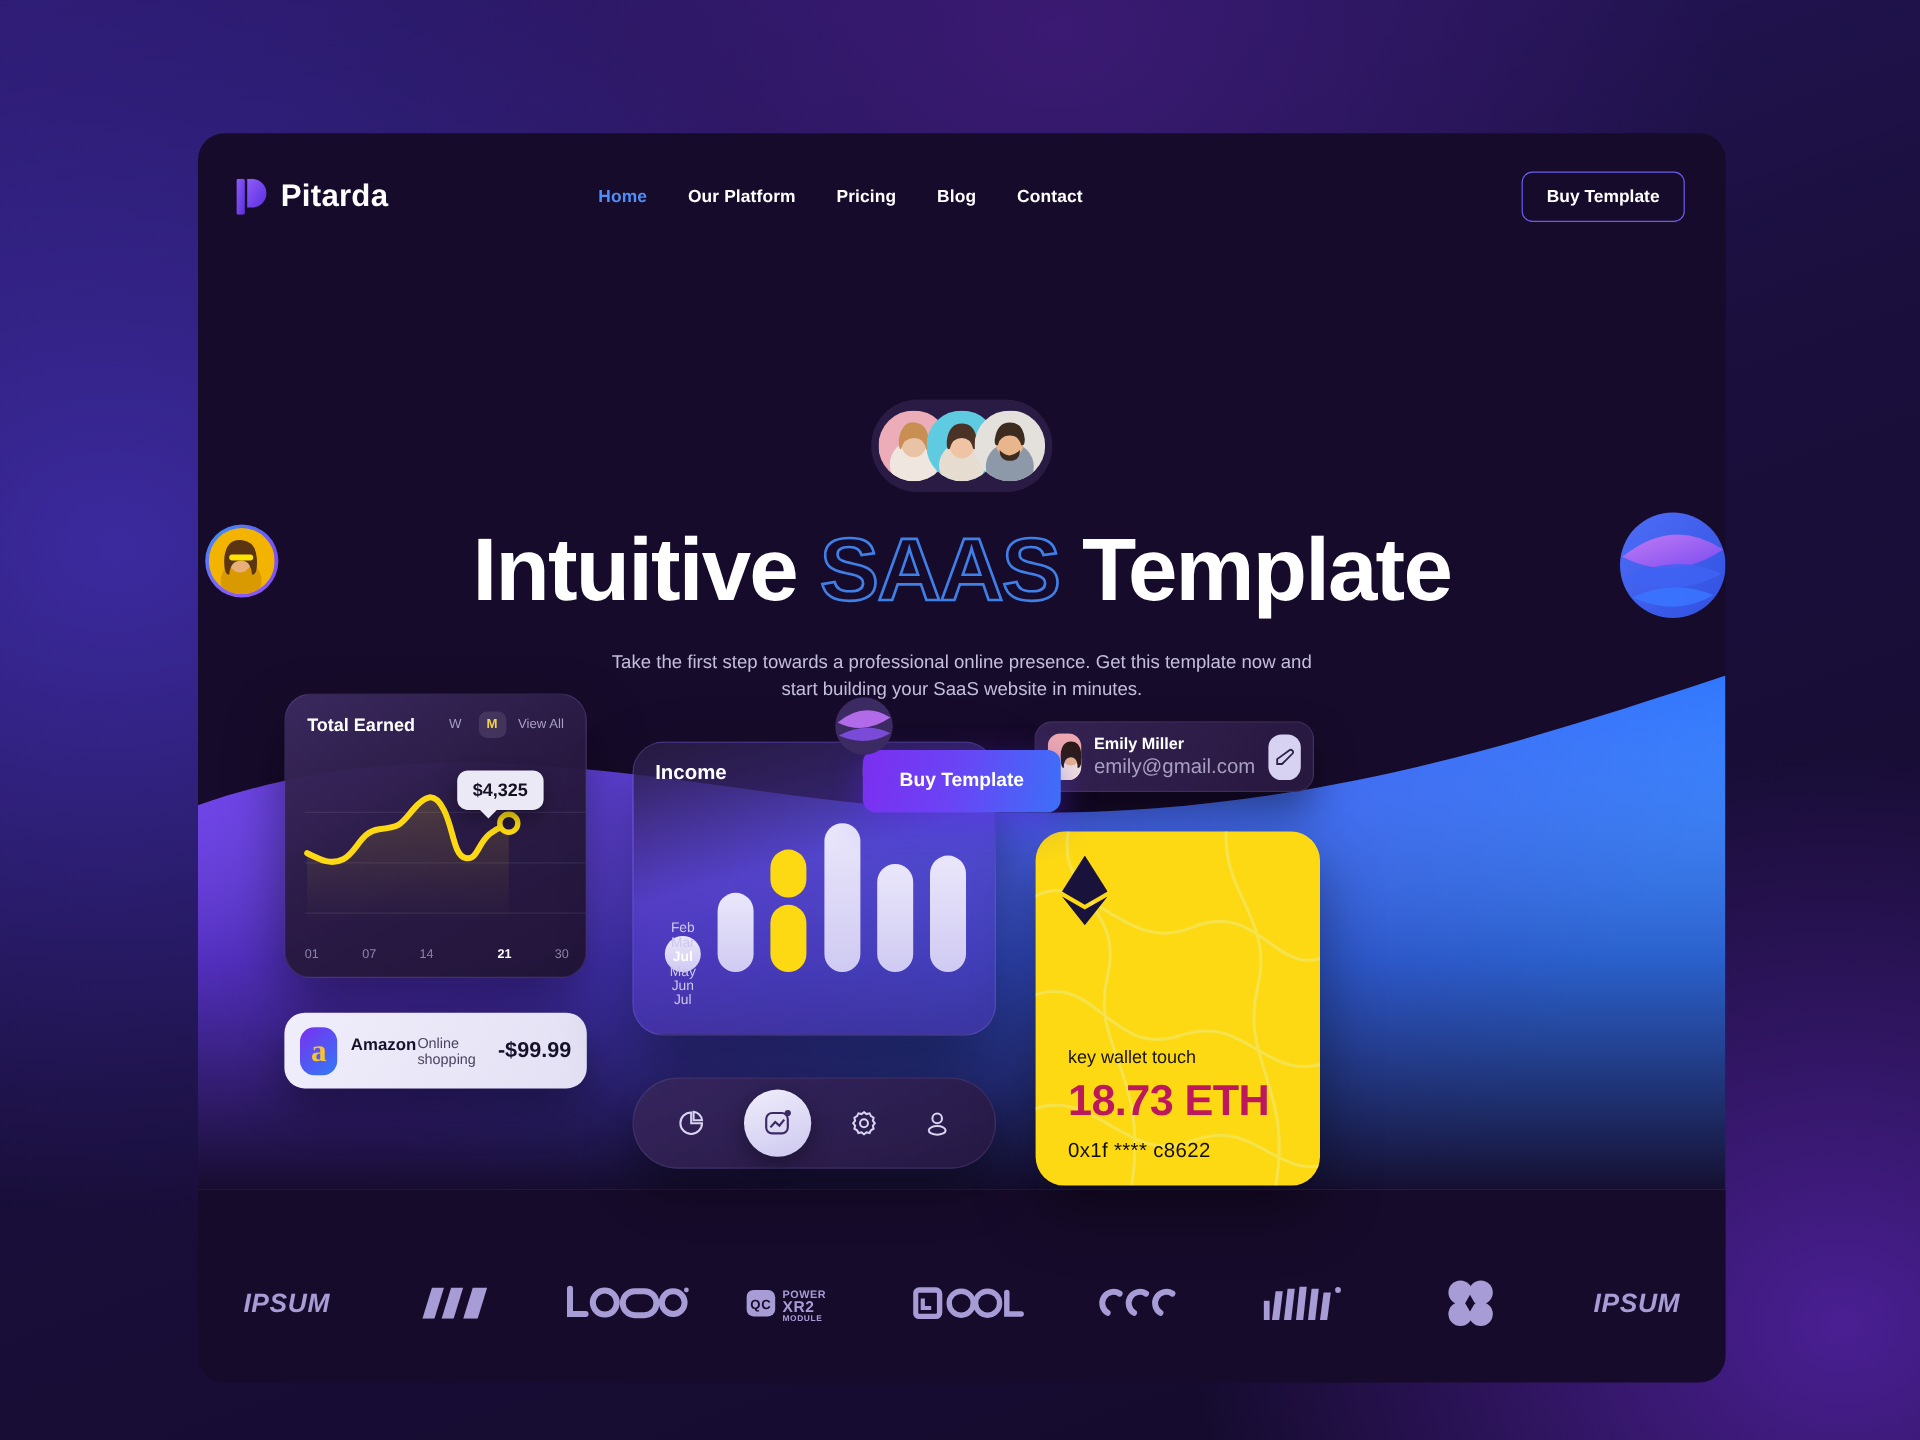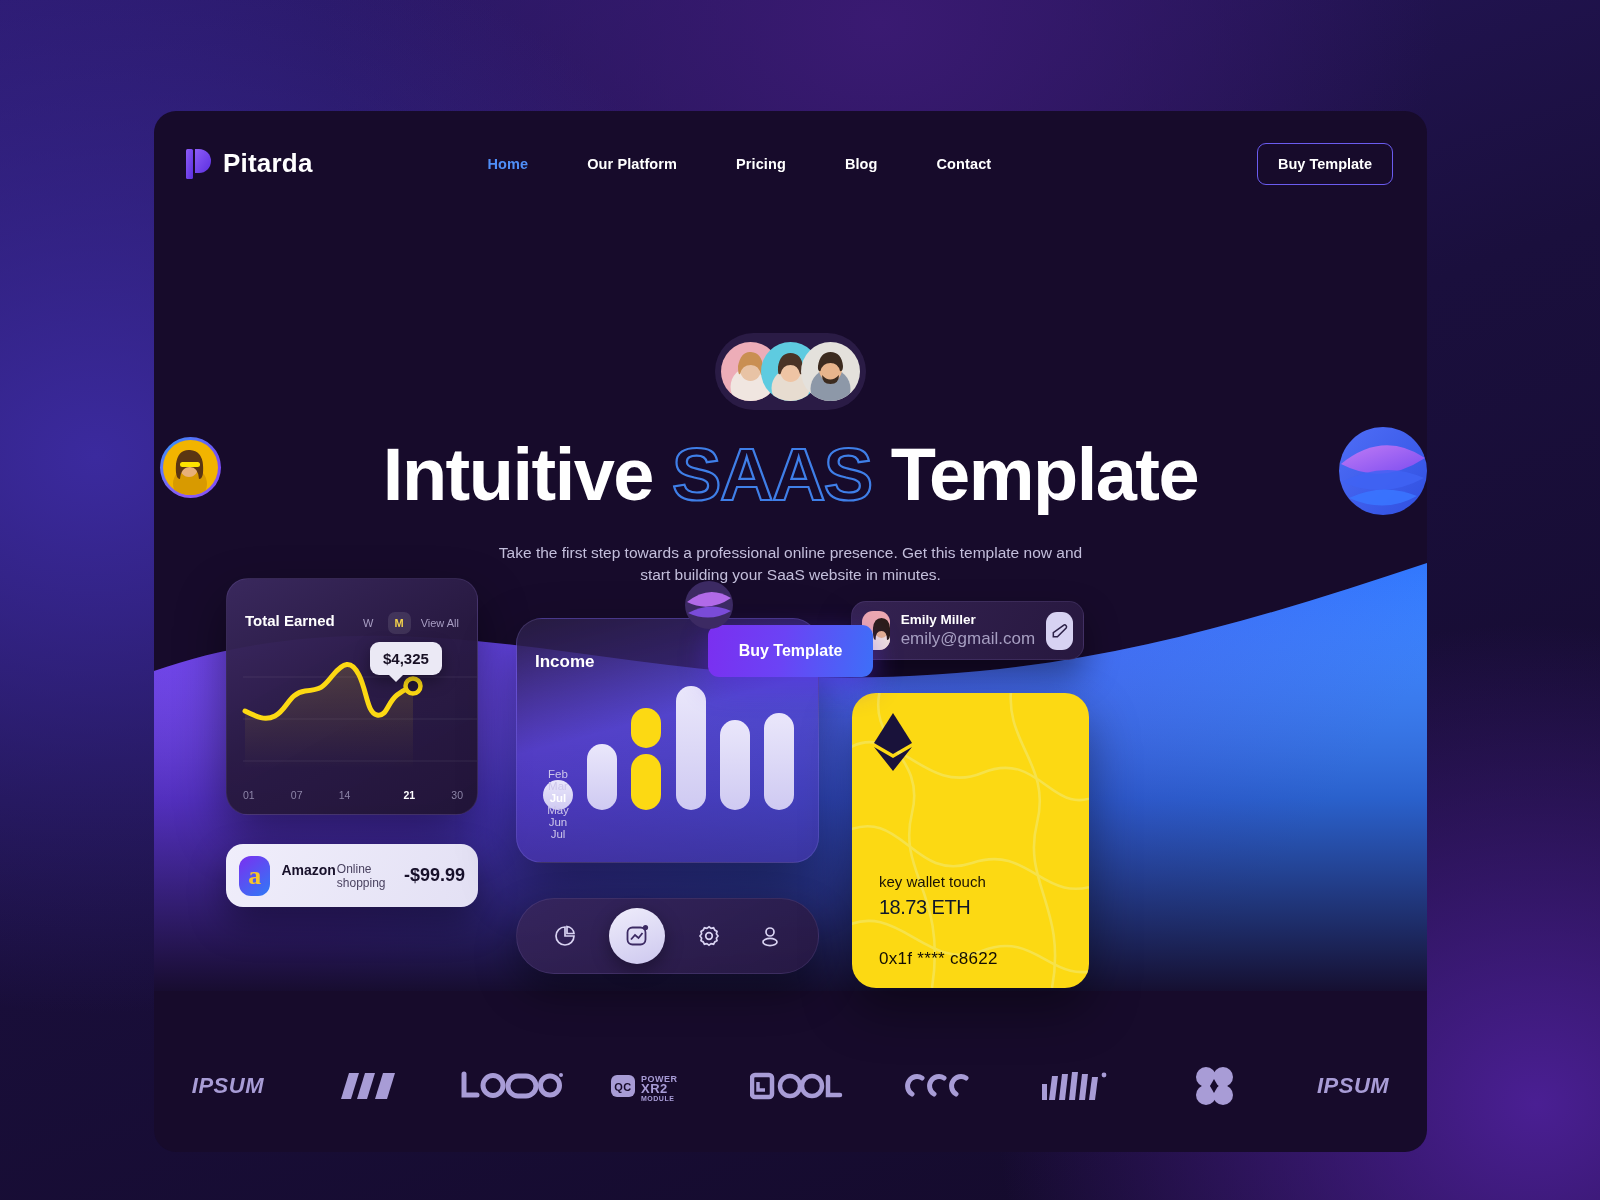--- a/index.html
+++ b/index.html
@@ -11,42 +11,42 @@
     background:
       radial-gradient(1100px 900px at 6% 38%, #3b2a9e 0%, rgba(59,42,158,0) 62%),
       radial-gradient(900px 800px at 96% 92%, #4a1f93 0%, rgba(74,31,147,0) 60%),
       radial-gradient(900px 700px at 55% 2%, #3a1a72 0%, rgba(58,26,114,0) 62%),
       linear-gradient(160deg, #2c1a6e 0%, #1a0f3d 45%, #140a2a 100%);
     position: relative;
   }
 
   
   .frame {
-    position: absolute; left: 154px; top: 111px;
+    position: absolute; left: 165px; top: 111px;
     width: 1273px; height: 1041px;
     background: #170b2b;
     border-radius: 22px;
     overflow: hidden;
   }
 
   
   .wave-wrap { position:absolute; inset:0; pointer-events:none; }
 
   
   .header {
     position: absolute; left: 0; top: 0; width: 100%; height: 105px;
     display: flex; align-items: center;
     padding: 0 34px 0 32px;
     z-index: 40;
   }
   .brand { display: flex; align-items: center; gap: 11px; }
   .brand-mark { width: 26px; height: 30px; position: relative; }
   .brand-name { color: #fff; font-size: 26px; font-weight: bold; letter-spacing: .2px; }
 
-  .nav { display: flex; align-items: center; gap: 59px; margin-left: 175px; }
+  .nav { display: flex; align-items: center; gap: 34px; margin-left: 175px; }
   .nav-link { font-size: 14.5px; color: #ffffff; font-weight: bold; letter-spacing: .1px; cursor: pointer; }
   .nav-link.active { color: #4f8ef7; }
 
   .btn-outline {
     margin-left: auto;
     border: 1.4px solid #6b5cf0; border-radius: 9px;
     color: #fff; font-size: 14.5px; font-weight: bold;
     padding: 12px 20px; background: transparent; cursor: pointer;
     font-family: inherit;
   }
@@ -98,21 +98,21 @@
   
   .c-earned {
     left: 72px; top: 467px; width: 252px; height: 237px;
     border-radius: 22px;
     background: linear-gradient(150deg, rgba(60,42,96,.96) 0%, rgba(41,26,66,.97) 48%, rgba(33,20,54,.98) 100%);
     border: 1px solid rgba(150,130,210,.16);
     box-shadow: 0 22px 50px rgba(0,0,0,.45);
     overflow: hidden;
   }
   .c-head {
-    display: flex; align-items: flex-start; padding: 33px 18px 0 18px;
+    display: flex; align-items: center; padding: 14px 18px 0 18px;
   }
   .c-title { color: #fff; font-size: 15px; font-weight: bold; }
   .c-ctrls { margin-left: auto; display: flex; align-items: center; gap: 7px; }
   .seg { font-size: 11px; color: #a99fc4; padding: 5px 7px; border-radius: 7px; cursor: pointer; }
   .seg.on { background: rgba(255,255,255,.10); color: #f2d14b; font-weight: bold; }
   .viewall { font-size: 11px; color: #a99fc4; cursor: pointer; margin-left: 3px; }
 
   .tooltip {
     position: absolute; left: 143px; top: 63px;
     background: #ebe9f5; color: #181024;
@@ -215,21 +215,21 @@
 
   
   .c-eth {
     left: 698px; top: 582px; width: 237px; height: 295px;
     border-radius: 24px;
     background: #fcd913; overflow: hidden;
     box-shadow: 0 22px 50px rgba(0,0,0,.4);
   }
   .eth-inner { position: relative; height: 100%; padding: 26px 26px; }
   .eth-label { position: absolute; left: 27px; top: 180px; font-size: 15px; color: #1a1305; }
-  .eth-amount { position: absolute; left: 27px; top: 203px; font-size: 20px; font-weight: normal; color: #0f172a; letter-spacing: -.5px; }
+  .eth-amount { position: absolute; left: 27px; top: 203px; font-size: 36px; font-weight: bold; color: #be185d; letter-spacing: -.5px; }
   .eth-addr { position: absolute; left: 27px; top: 256px; font-size: 17px; color: #120d04; letter-spacing: .3px; }
 
   
   .c-bal {
     left: 965px; top: 449px; width: 250px; height: 323px;
     border-radius: 24px;
     overflow: hidden;
     box-shadow: 0 24px 55px rgba(0,0,0,.42);
     border: 1px solid rgba(190,180,255,.12);
   }

